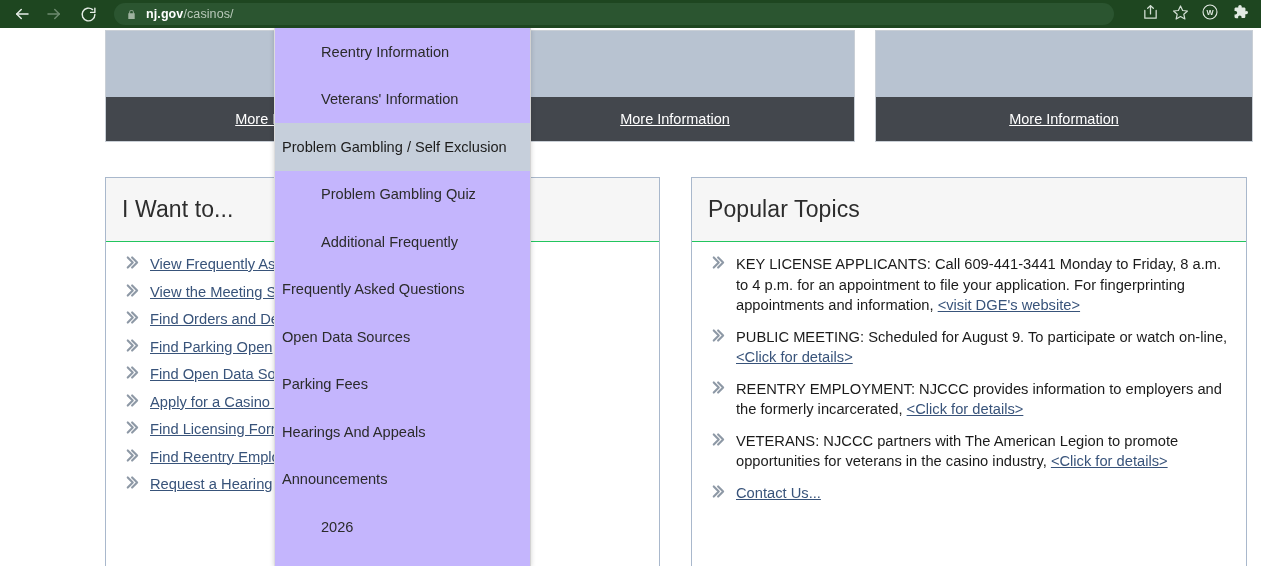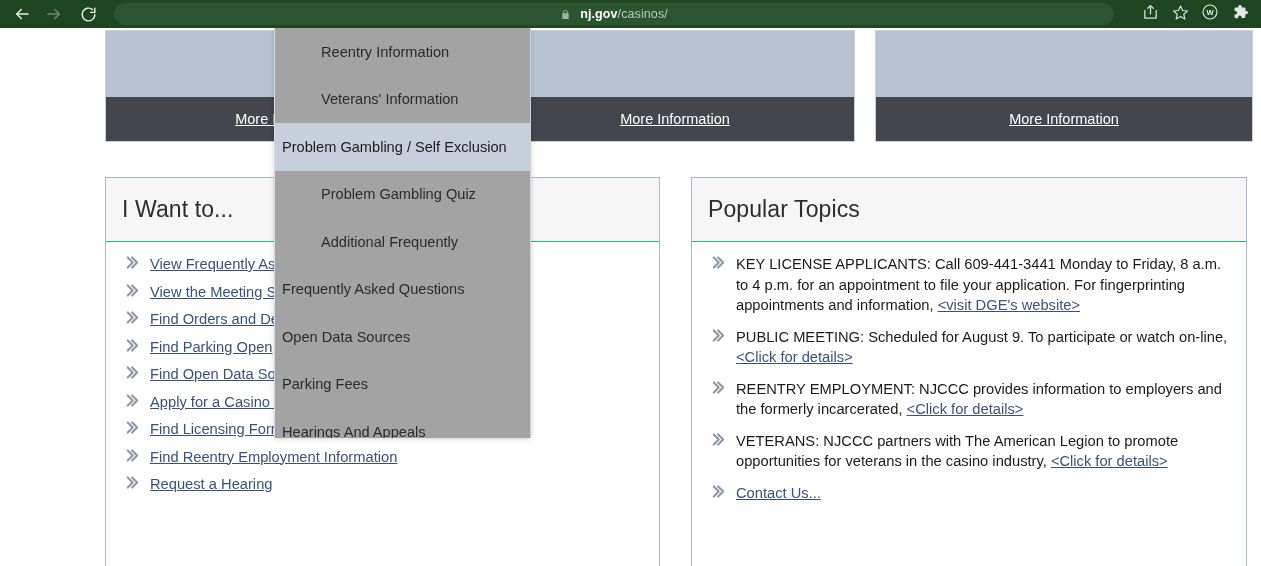--- a/index.html
+++ b/index.html
@@ -29,21 +29,20 @@
 
   #address-bar {
     margin-left: 12px;
     height: 22px;
     flex: 0 0 auto;
     min-width: 1000px;
     background: #2b5530;
     border-radius: 11px;
     display: flex; align-items: center;
     padding: 4px 12px;
-    justify-content: center;
   }
   #lock-icon { margin-right: 9px; display: flex; align-items: center; }
   #url-text {
     font-size: 12.5px;
     color: #b9c9ba;
     white-space: nowrap;
     letter-spacing: .1px;
   }
   #url-text .host { color: #ffffff; font-weight: bold; }
 
@@ -139,22 +138,22 @@
   }
 
   #want-to-panel .bullet-list li { margin-bottom: 7px; }
   #want-to-panel .bullet-text { white-space: nowrap; }
   #popular-panel .bullet-list li { margin-bottom: 11px; }
 
   
   #nav-dropdown {
     position: absolute;
     left: 274px; top: 0px;
-    width: 257px; height: 410px;
-    background: #a3a3a3;
+    width: 257px; height: 538px;
+    background: #c4b5fd;
     border-left: 1px solid #dcdcdc;
     border-right: 1px solid #d2d2d2;
     box-shadow: 0 1px 5px rgba(0,0,0,.18);
     overflow: hidden;
     z-index: 50;
   }
   .menu-item {
     height: 47.5px;
     display: flex; align-items: center;
     font-size: 14.6px;

